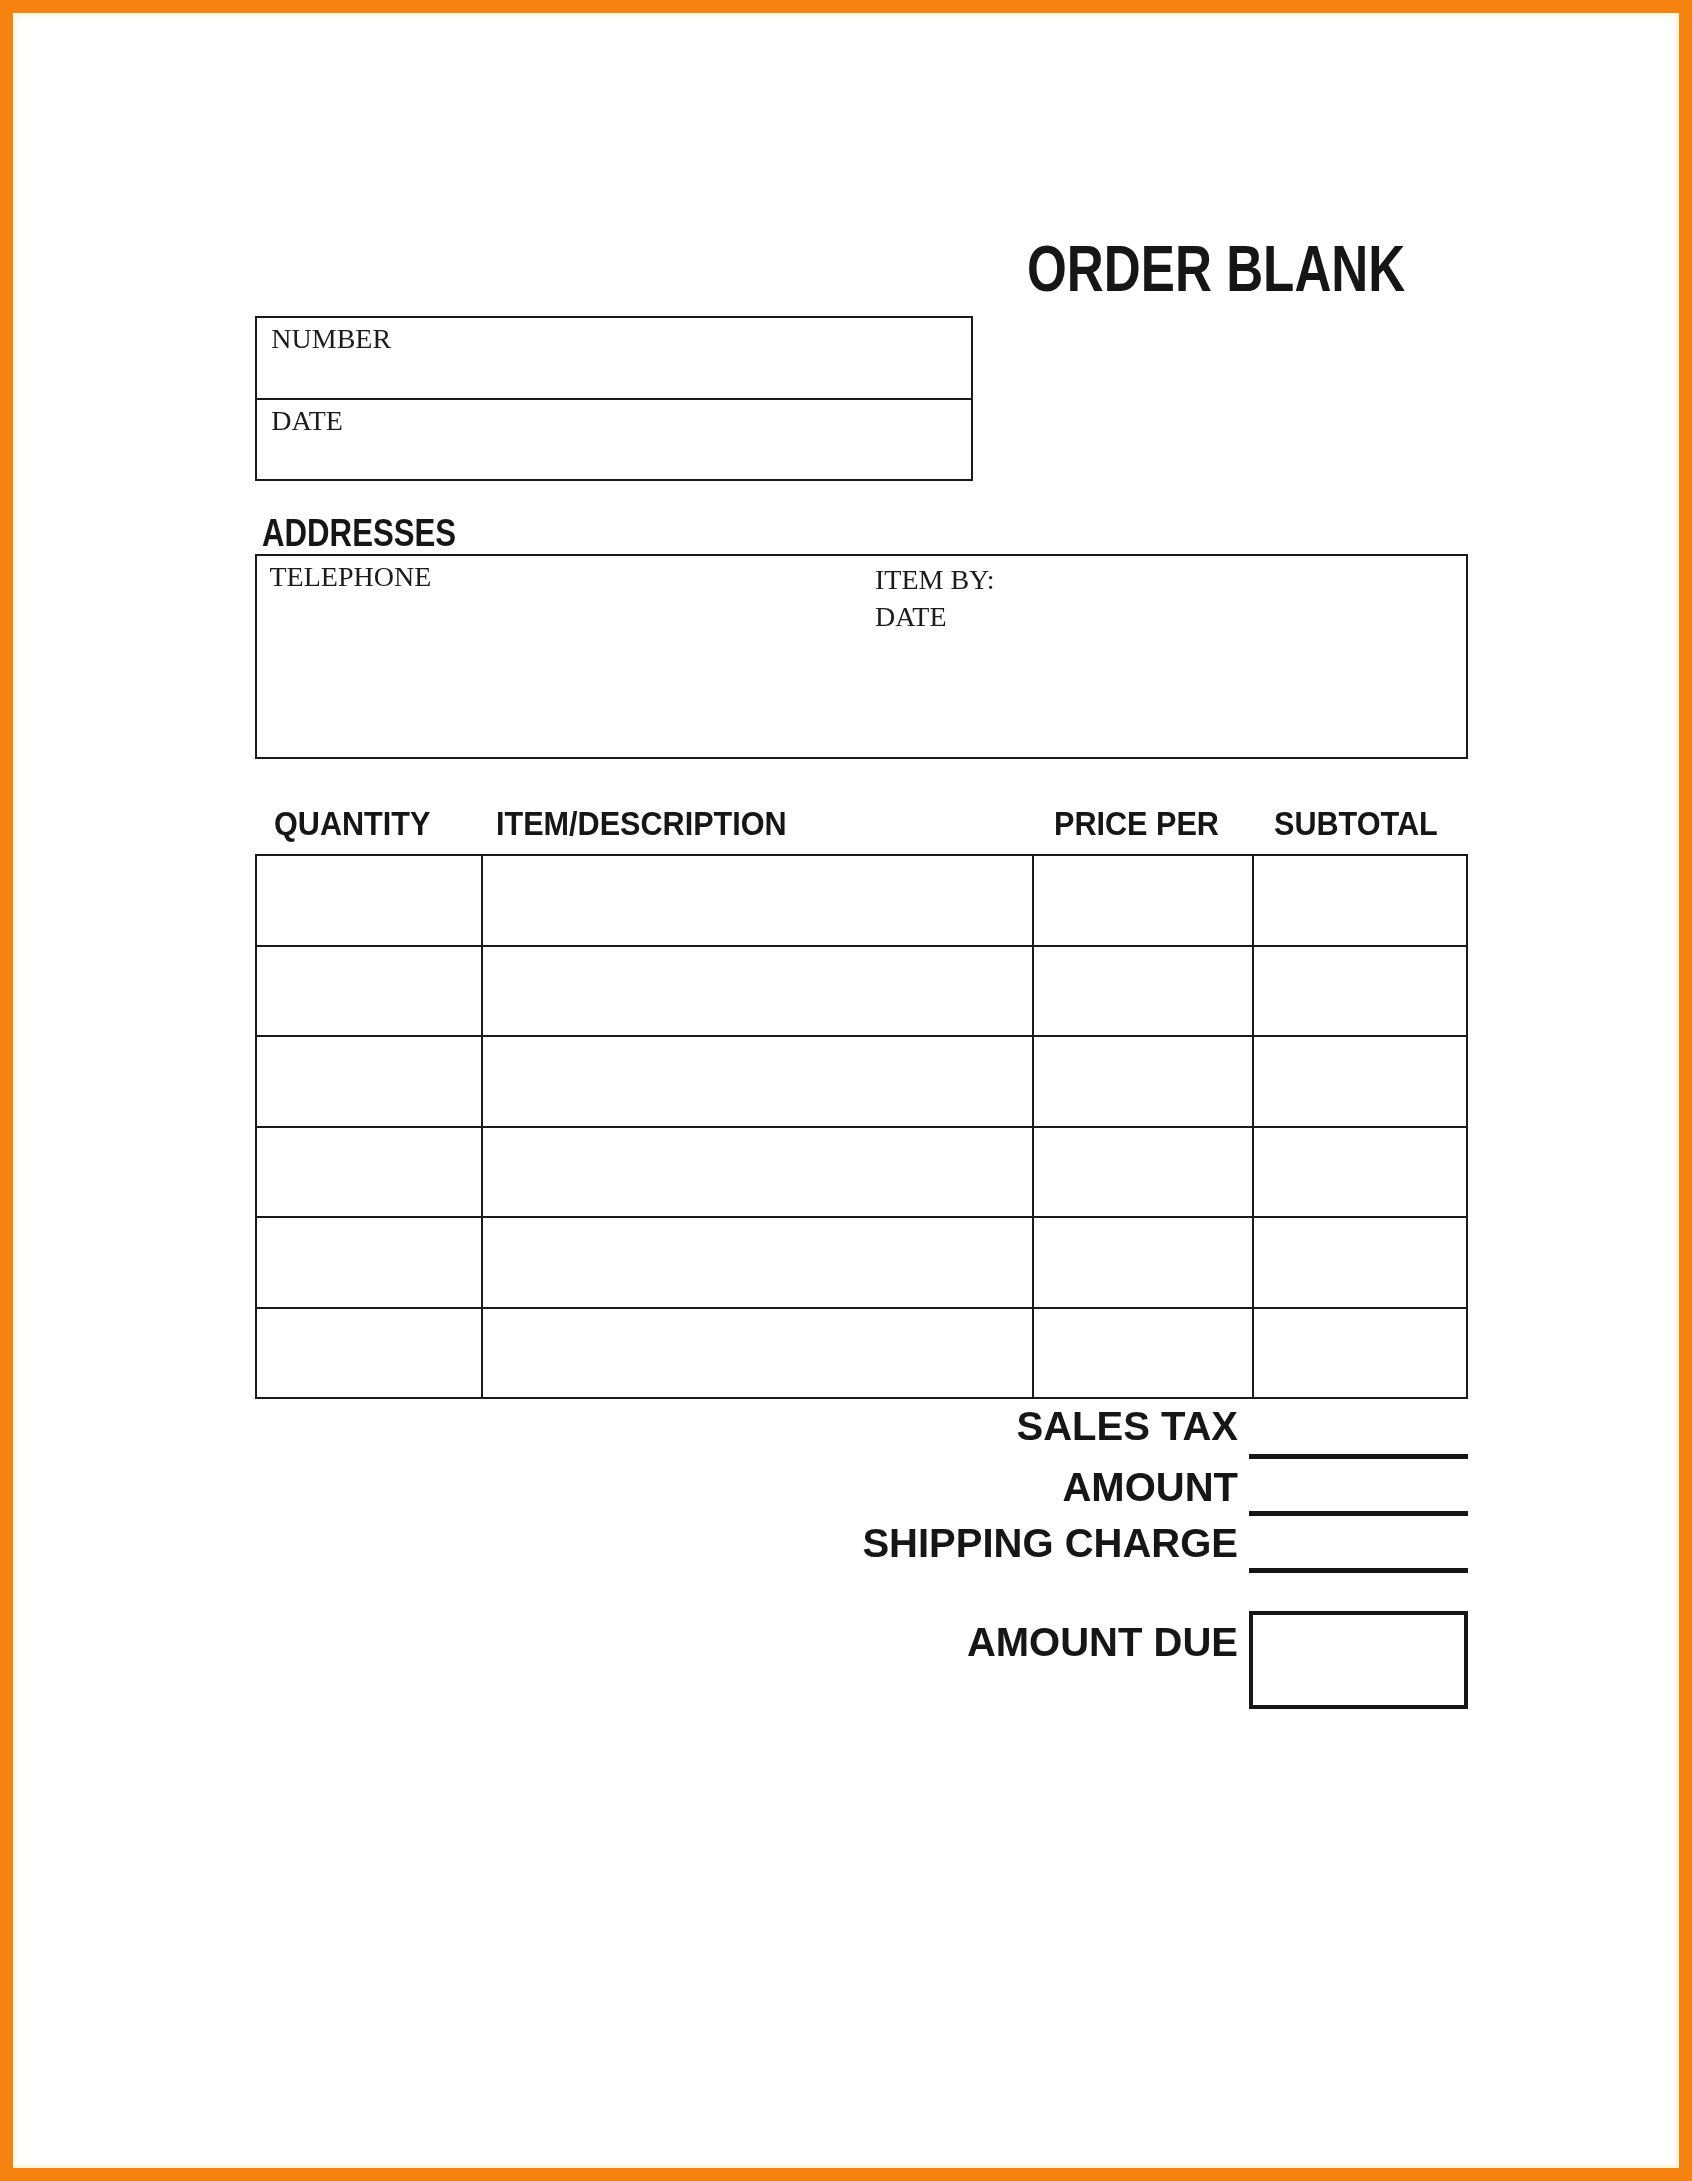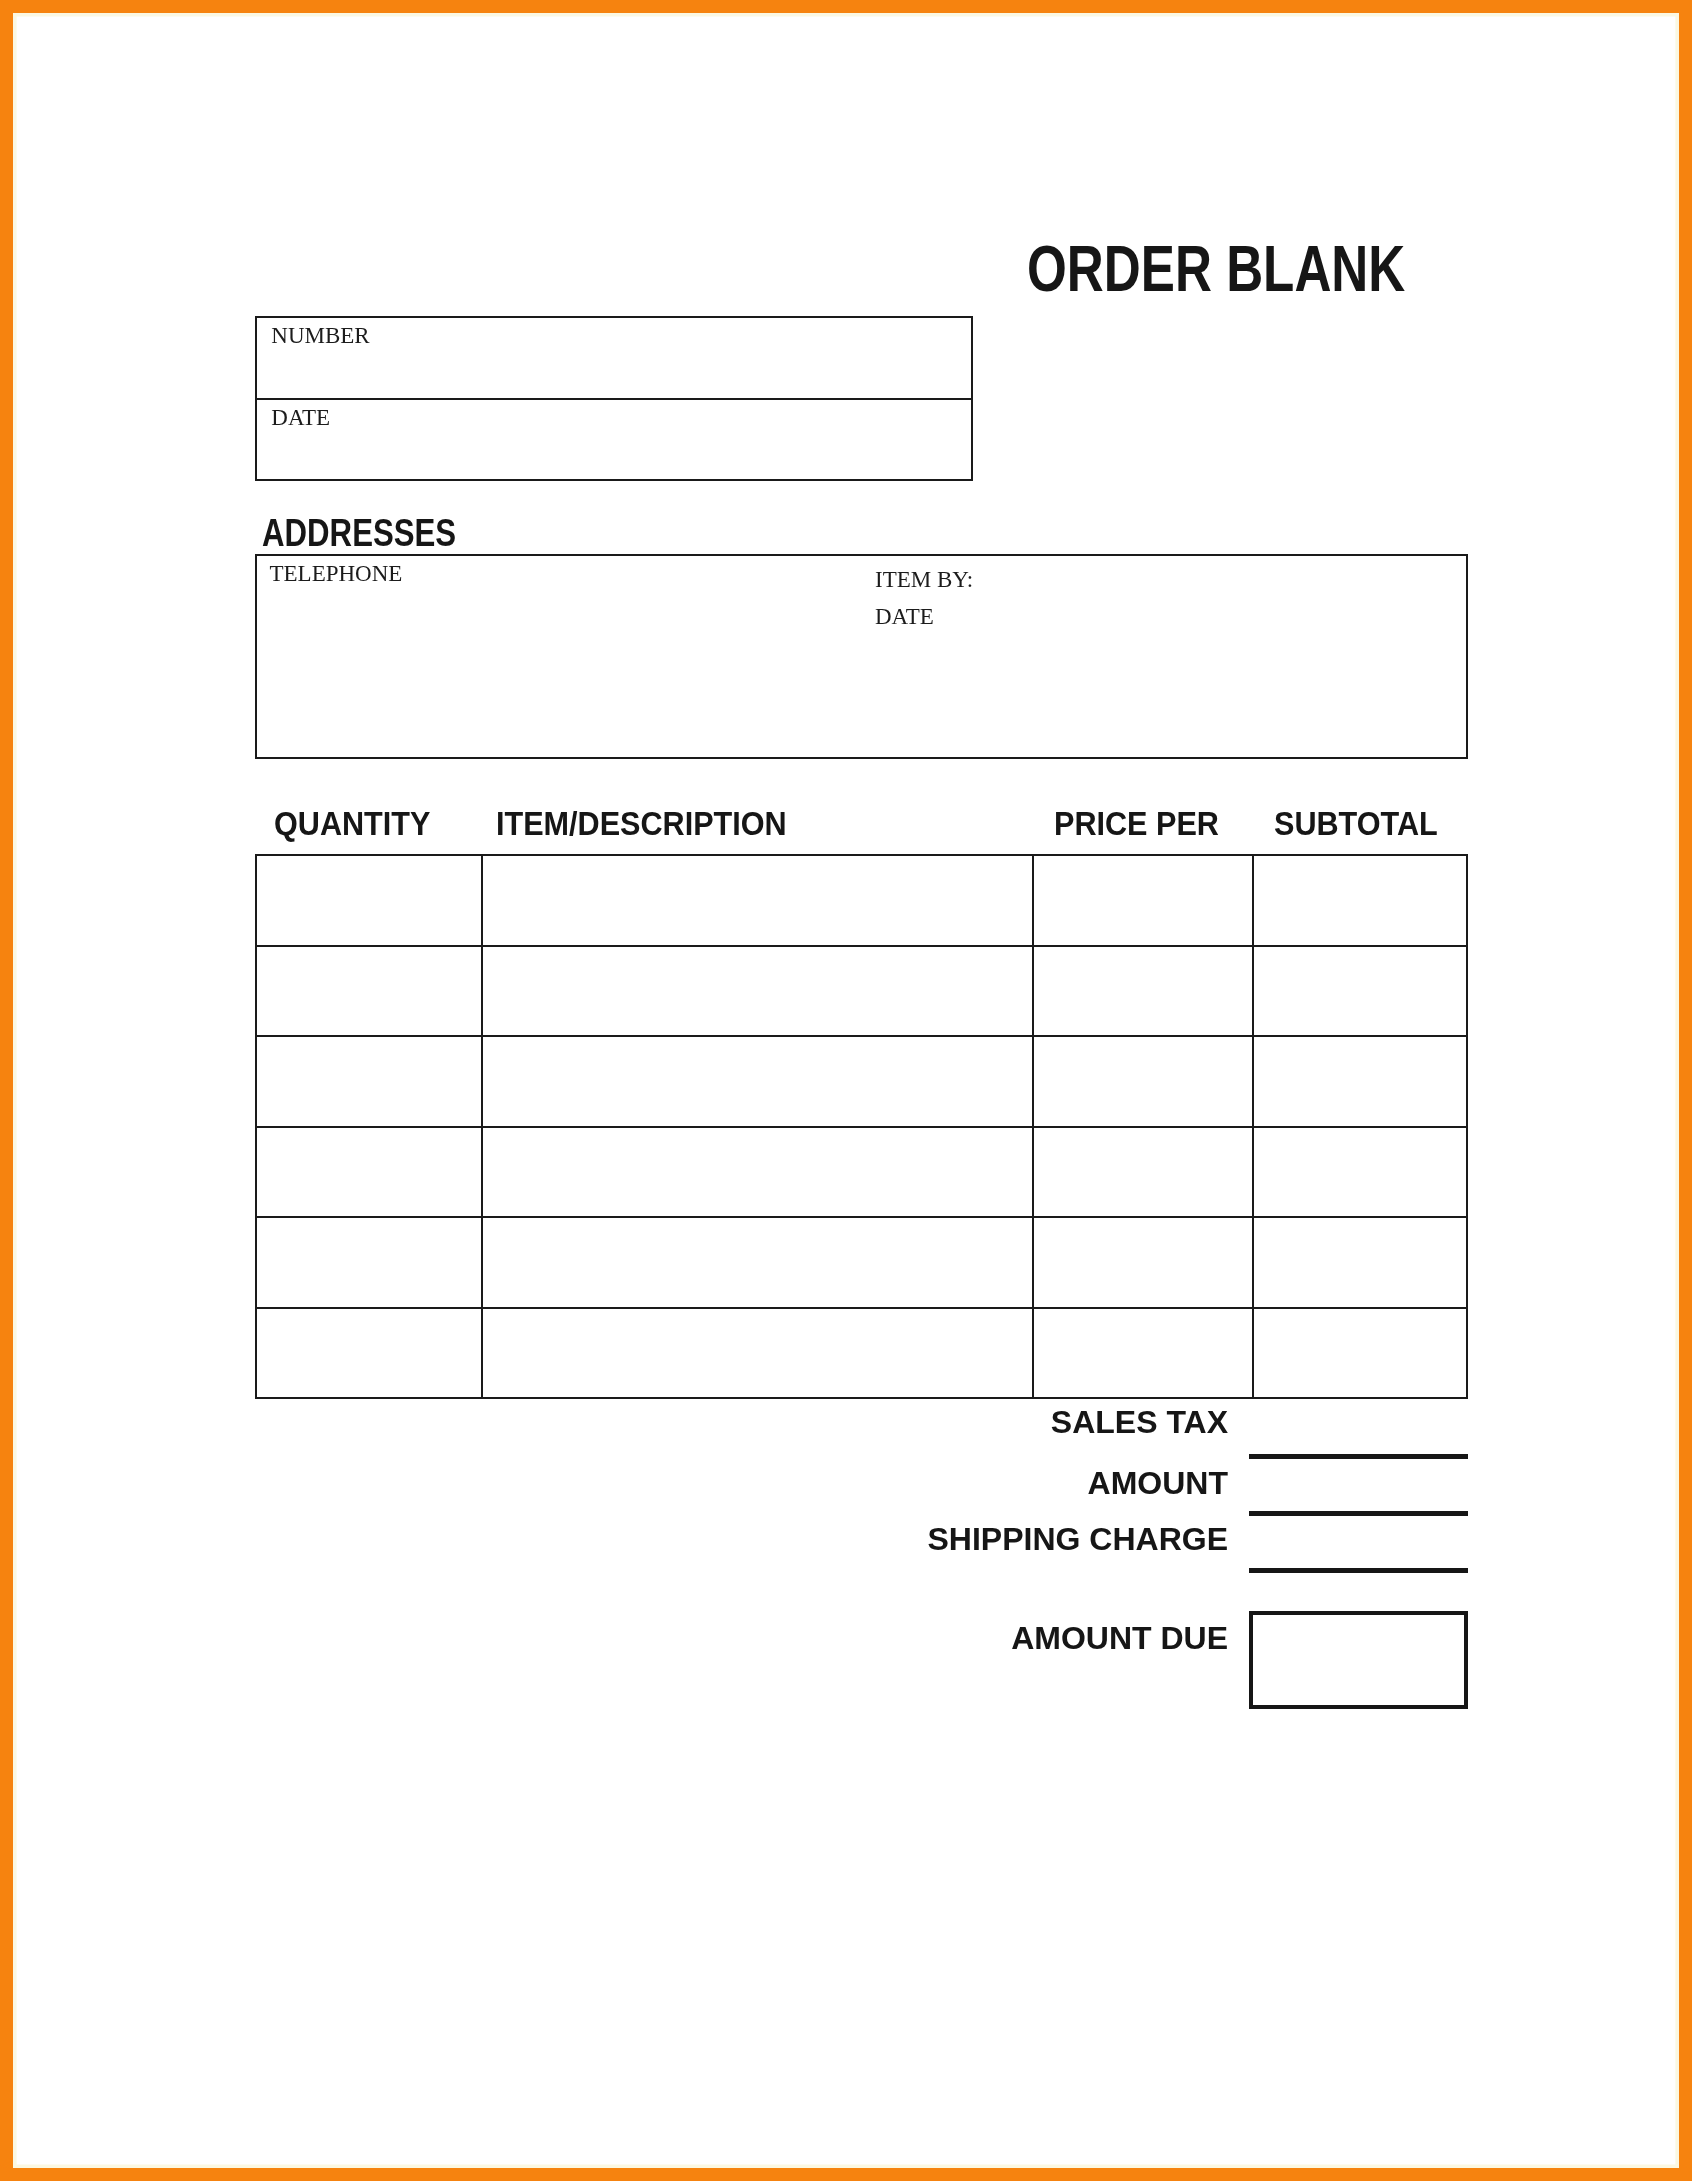--- a/index.html
+++ b/index.html
@@ -34,21 +34,21 @@
     font-size: 64px;
     font-weight: bold;
     line-height: 1;
     white-space: nowrap;
     transform: scaleX(0.80);
     transform-origin: left top;
   }
 
   .serif {
     font-family: "Liberation Serif", "DejaVu Serif", serif;
-    font-size: 23px;
+    font-size: 28px;
     line-height: 1.15;
     color: #1c1c1c;
   }
 
   
   .info-table {
     position: absolute;
     left: 255px;
     top: 316px;
     width: 718px;
@@ -143,23 +143,23 @@
   .trow:last-child { border-bottom: none; }
   .tcell { border-right: 2.7px solid var(--tborder, #1a1a1a); box-sizing: border-box; }
   .tcell.c0 { width: 226px; }
   .tcell.c1 { width: 551px; }
   .tcell.c2 { width: 220px; }
   .tcell.c3 { flex: 1; border-right: none; }
 
   
   .total-label {
     position: absolute;
-    right: 464px;
-    margin: 0;
-    font-size: 32px;
+    right: 454px;
+    margin: 0;
+    font-size: 40px;
     font-weight: bold;
     line-height: 1;
     white-space: nowrap;
   }
   .tl-salestax { top: 1406px; }
   .tl-total    { top: 1467px; }
   .tl-shipping { top: 1523px; }
   .tl-amount   { top: 1622px; }
 
   .rule {

